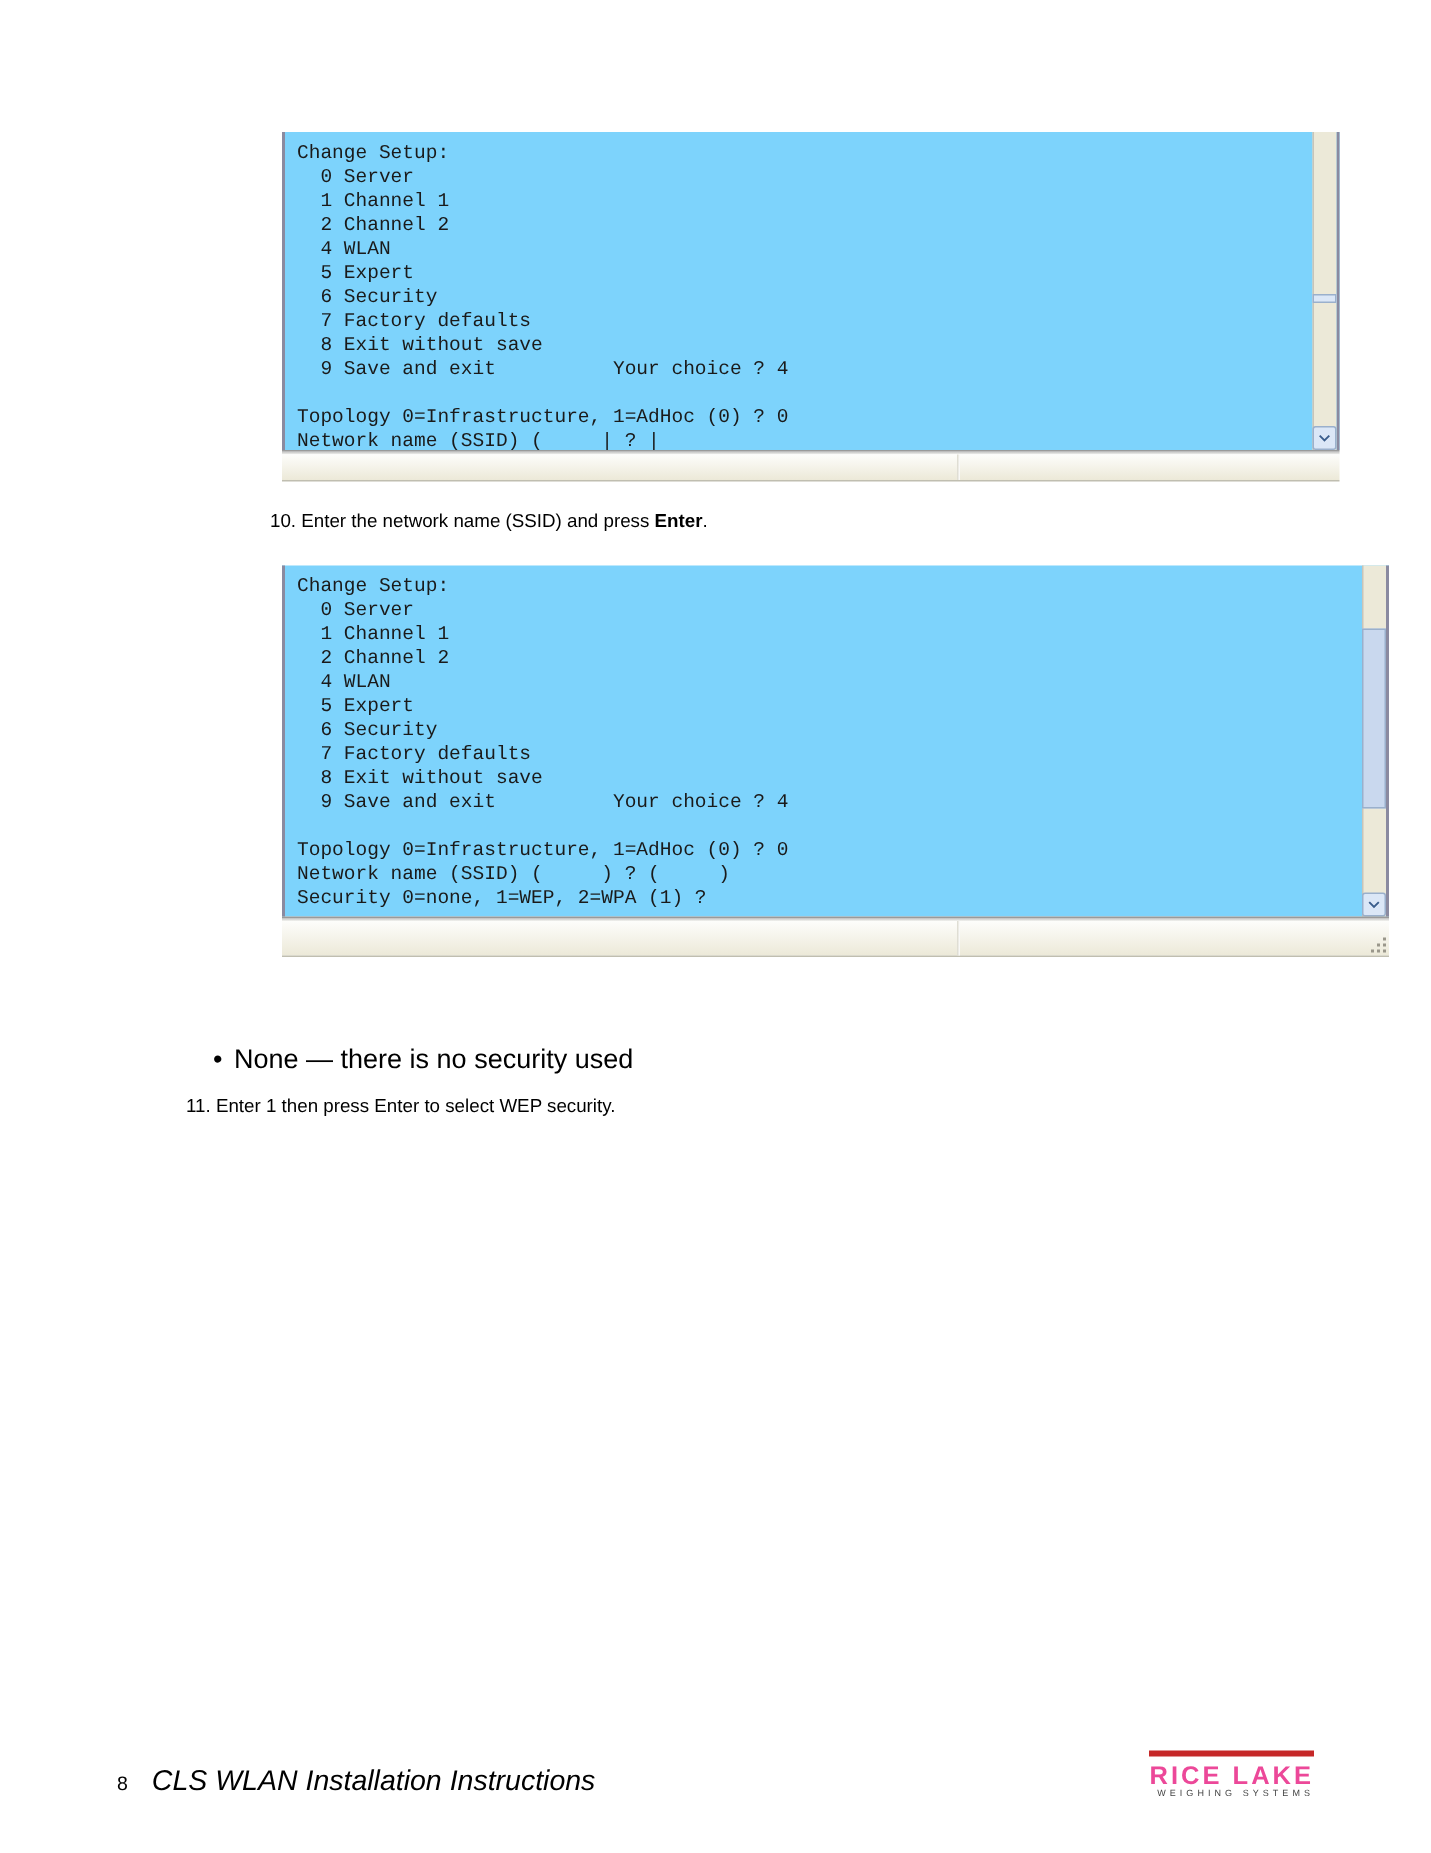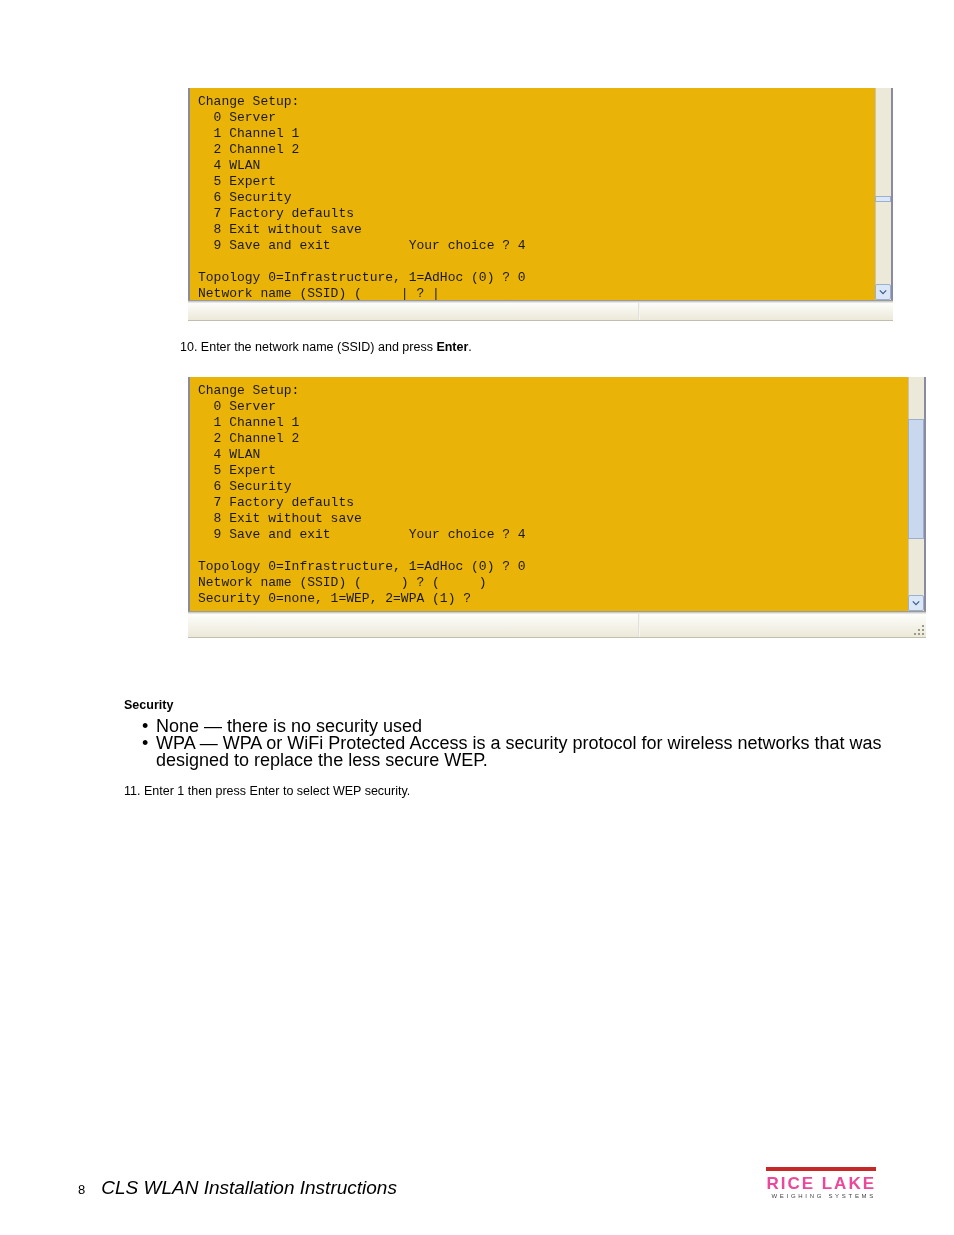--- a/index.html
+++ b/index.html
@@ -1,20 +1,20 @@
 <!DOCTYPE html>
 <html><head>
 <meta charset="utf-8">
 <style>
   * { box-sizing: border-box; margin: 0; padding: 0; }
   html, body { width: 954px; height: 1235px; background: #fff; font-family: Arial, Helvetica, sans-serif; color: #000; }
   .page { position: relative; width: 954px; height: 1235px; padding: 78px 78px 40px 78px; }
 
   .terminal-figure { margin-left: 110px; margin-top: 10px; }
-  .terminal-outer { width: 705px; border-left: 2px solid #8a8aa0; border-right: 2px solid #8a8aa0; background: #eab308; position: relative; }
+  .terminal-outer { width: 705px; border-left: 2px solid #8a8aa0; border-right: 2px solid #8a8aa0; background: #7dd3fc; position: relative; }
   .terminal-inner { position: relative; font-family: "Courier New", Courier, monospace; font-size: 13px; line-height: 16px; padding: 6px 8px 8px 8px; white-space: pre; color: #1a1a1a; }
 
   .scroll-col { position: absolute; top: 0; right: 0; width: 16px; height: 100%; background: #ece9d8; border-left: 1px solid #c8c4b8; }
   .scroll-thumb { position: absolute; right: 0; width: 16px; background: #c9d8ee; border: 1px solid #9ab0cc; }
   .scroll-down { position: absolute; bottom: 0; right: 0; width: 16px; height: 16px; background: #dbe7f7; display: flex; align-items: center; justify-content: center; border: 1px solid #9ab0cc; border-radius: 2px; }
   .scroll-down svg { width: 8px; height: 8px; }
 
   .taskbar { position: relative; width: 705px; margin-left: 110px; }
   .taskbar-top { height: 3px; background: linear-gradient(to bottom, #bfbfbf, #f3f3f0); border-top: 1px solid #9a9a9a; }
   .taskbar-body { height: 18px; background: linear-gradient(to bottom, #fdfdfb, #ece9d8); border-bottom: 1px solid #c0beb0; position: relative; }
@@ -120,24 +120,22 @@
         <div class="dot" style="right:4px;bottom:0;"></div>
         <div class="dot" style="right:8px;bottom:0;"></div>
         <div class="dot" style="right:0;bottom:4px;"></div>
         <div class="dot" style="right:4px;bottom:4px;"></div>
         <div class="dot" style="right:0;bottom:8px;"></div>
       </div>
     </div>
   </div>
 
   <div class="security-section">
-    <div class="sec-head">Security</div>
     <ul class="bullets" id="sec-bullets">
         <li>None — there is no security used</li>
-        <li>WPA — WPA or WiFi Protected Access is a security protocol for wireless networks that was designed to replace the less secure WEP.</li>
       </ul>
     <div class="sec-para" style="margin-top:14px;">
       <span>11. Enter </span><span class="b">1</span><span> then press </span><span class="b">Enter</span><span> to select WEP security.</span>
     </div>
   </div>
 
   <div class="footer">
     <div class="footer-left">
       <span class="page-num">8</span>
       <span class="doc-title">CLS WLAN Installation Instructions</span>

